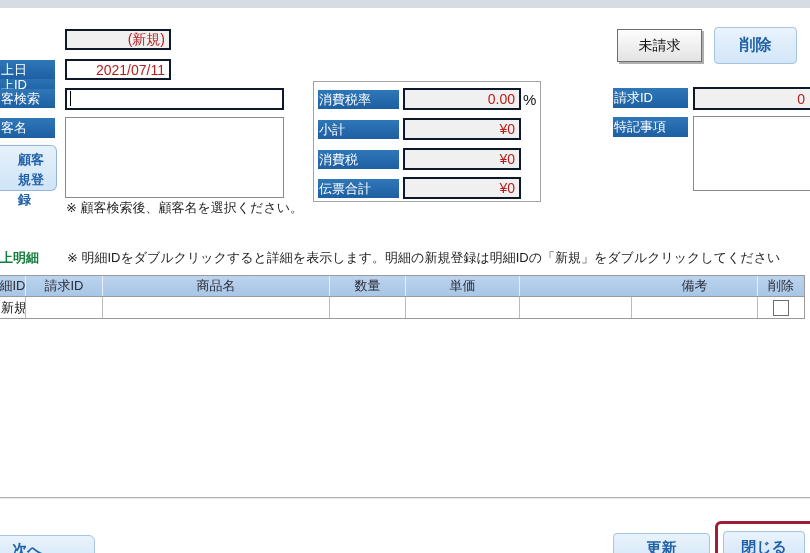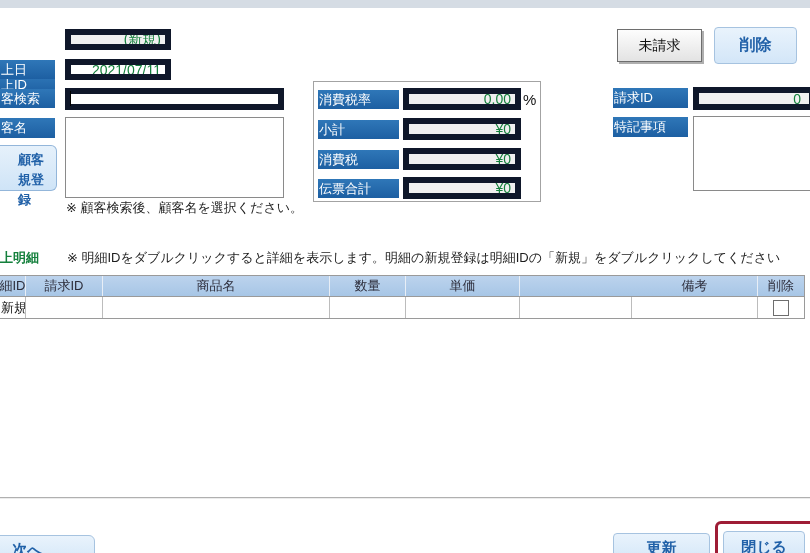--- a/index.html
+++ b/index.html
@@ -11,21 +11,21 @@
   }
   .abs{position:absolute;box-sizing:border-box;}
   
   .lbl{
     background:linear-gradient(180deg,#2f77b8 0%,#1d5fa2 100%);
     color:#ffffff;font-size:13px;display:flex;align-items:center;
     padding-left:1px;white-space:nowrap;overflow:hidden;
   }
   
   .fld{
-    background:#f0f0f0;border:6px solid #0f172a;color:#15803d;
+    background:#f0f0f0;border:2px solid #0f172a;color:#b91c1c;
     font-size:14px;display:flex;align-items:center;justify-content:flex-end;
     padding-right:4px;white-space:nowrap;overflow:hidden;
   }
   .fld-white{background:#ffffff;}
   
   .btn-blue{
     background:linear-gradient(180deg,#e9f3fc 0%,#d3e6f8 100%);
     border:1px solid #a6c3e0;border-radius:4px;
     color:#2161a8;font-weight:bold;font-size:15px;
     display:flex;align-items:center;justify-content:center;

